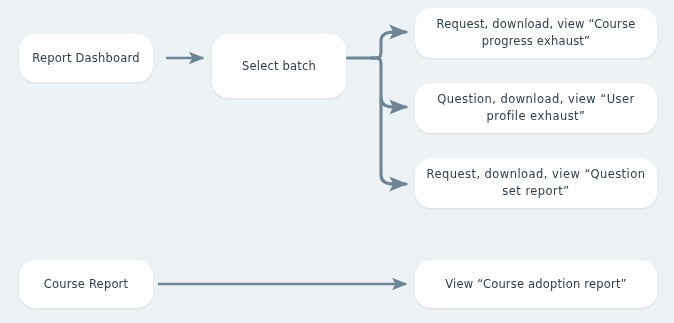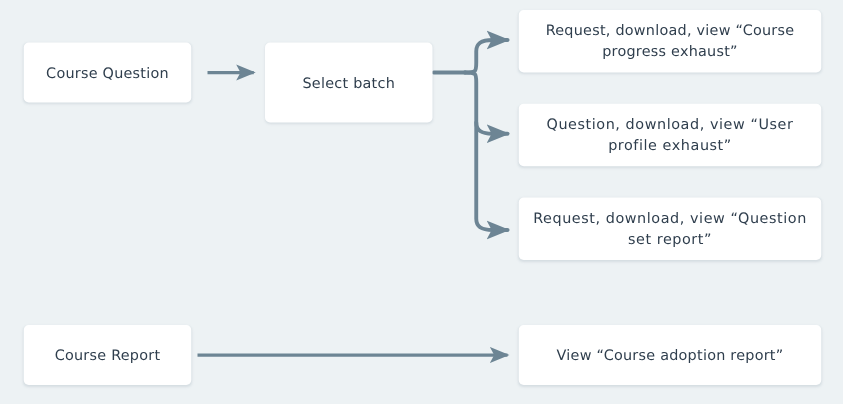--- a/index.html
+++ b/index.html
@@ -15,21 +15,21 @@
   }
   #diagram {
     position: relative;
     width: 674px;
     height: 323px;
     background: #edf2f4;
   }
   .node {
     position: absolute;
     background: #ffffff;
-    border-radius: 4px;
+    border-radius: 16px;
     box-shadow: 0 1px 2px rgba(120,140,155,0.20);
     display: flex;
     align-items: center;
     justify-content: center;
     text-align: center;
     box-sizing: border-box;
     color: #2f3e4d;
     font-size: 11.5px;
     line-height: 17px;
     letter-spacing: 0.2px;
@@ -90,21 +90,21 @@
     <g>
       <path d="M381,98 C381,105 386,107 394,107 L406,107" fill="none" stroke="#6d8594" stroke-width="3.1" stroke-linecap="round" marker-end="url(#arrowhead)"></path>
     </g>
 
     <g>
       <path d="M158,284 L406,284" fill="none" stroke="#6d8594" stroke-width="2.6" stroke-linecap="butt" marker-end="url(#arrowhead)"></path>
     </g>
   </svg>
 
   <div class="node" id="node-course-dashboard">
-    <span>Course Question</span>
+    <span>Report Dashboard</span>
   </div>
 
   <div class="node" id="node-select-batch">
     <span>Select batch</span>
   </div>
 
   <div class="node" id="node-exhaust-1">
     <span>Request, download, view “Course progress exhaust”</span>
   </div>
 

